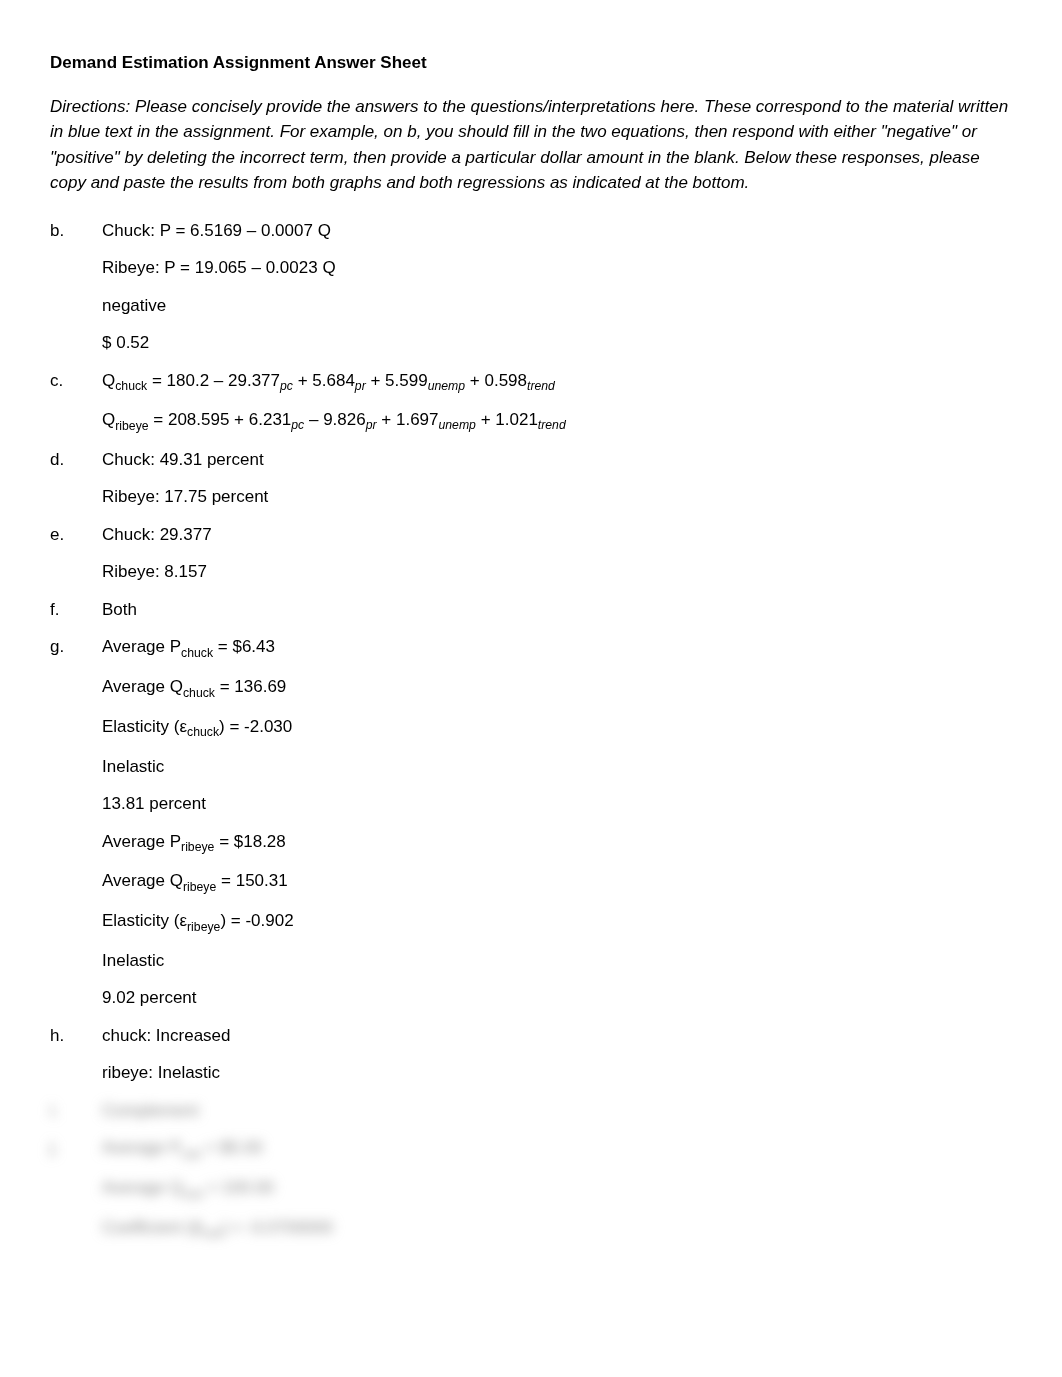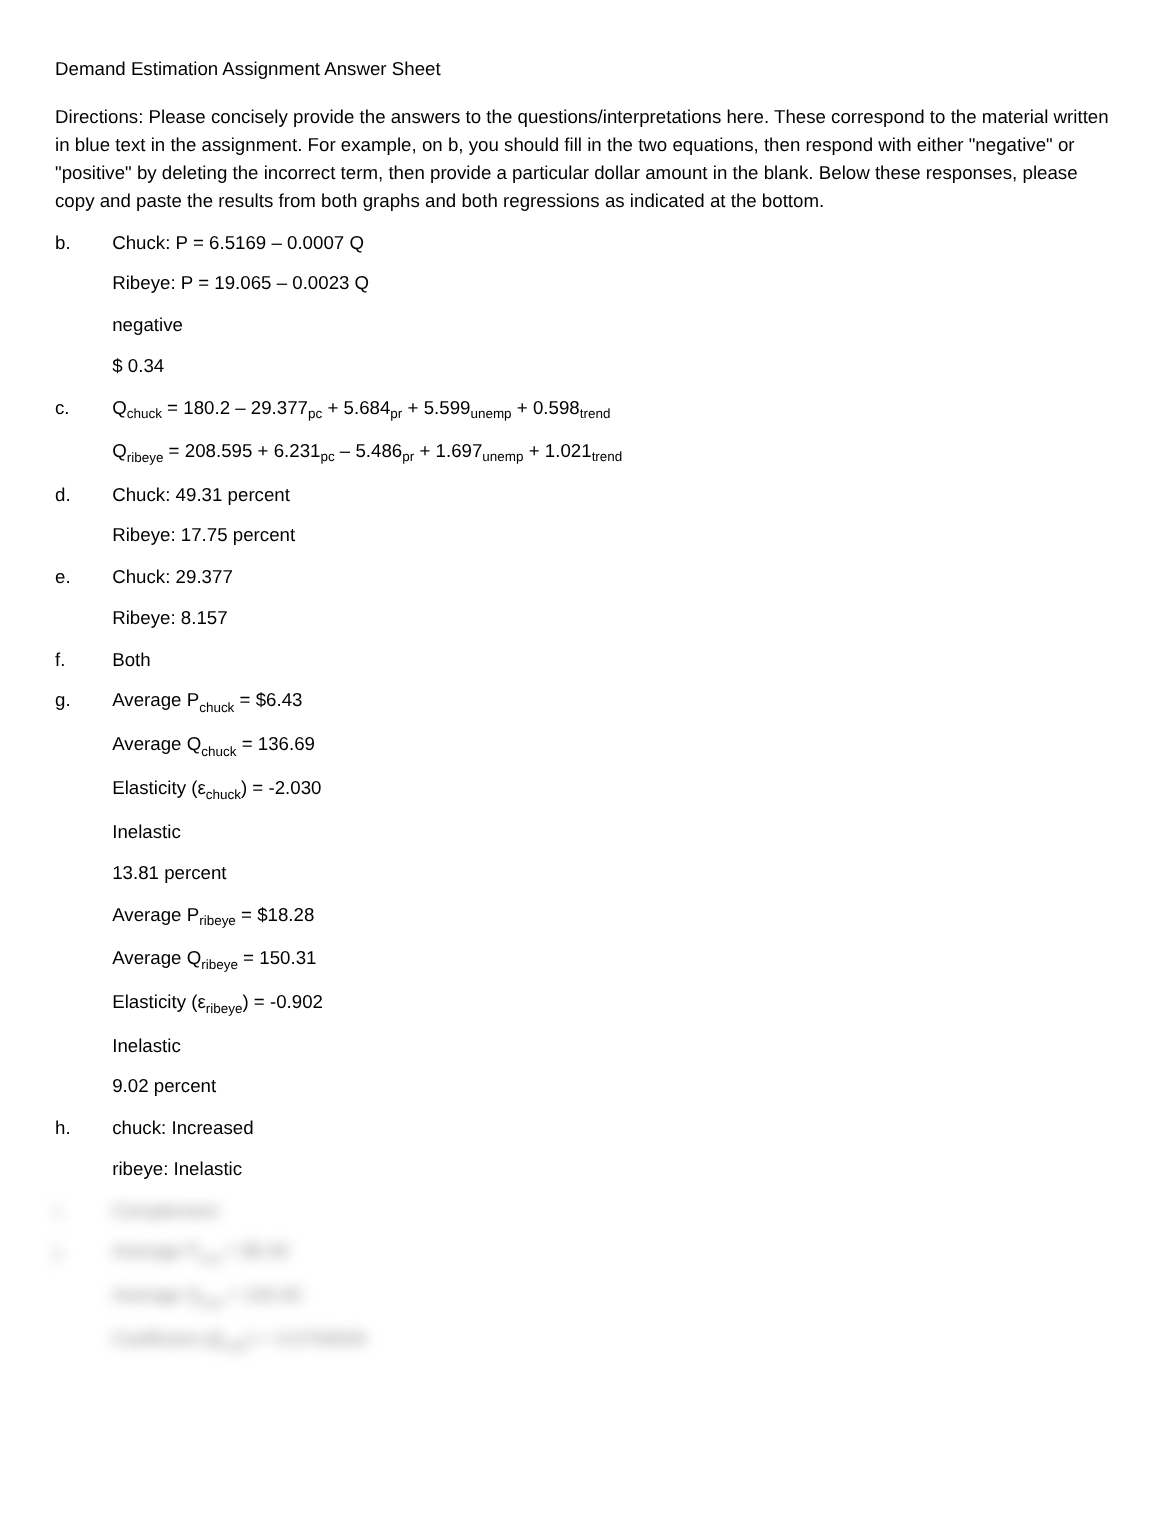--- a/index.html
+++ b/index.html
@@ -10,45 +10,47 @@
     body {
       font-family: Arial, Helvetica, sans-serif;
       font-size: 17px;
       line-height: 1.5;
       color: #000;
       background: #fff;
       width: 1062px;
       padding: 50px 50px 30px 50px;
     }
     .title {
-      font-weight: normal;
+      font-weight: bold;
       margin-bottom: 18px;
     }
     .directions {
-      margin-bottom: 12px;
+      font-style: italic;
+      margin-bottom: 22px;
     }
     .row {
       display: flex;
       margin-bottom: 12px;
     }
     .label {
       width: 52px;
       flex-shrink: 0;
     }
     .content {
       flex: 1;
     }
     .sub {
       font-size: 0.72em;
       vertical-align: sub;
       margin-top: 46px;
     }
     .subit {
       font-size: 0.72em;
       vertical-align: sub;
+      font-style: italic;
     }
     .blurred {
       filter: blur(6px);
       color: #888;
       user-select: none;
     }
   </style>
 </head>
 <body>
 
@@ -63,33 +65,33 @@
 <div class="row">
   <div class="label"></div>
   <div class="content">Ribeye: P = 19.065 – 0.0023 Q</div>
 </div>
 <div class="row">
   <div class="label"></div>
   <div class="content">negative</div>
 </div>
 <div class="row">
   <div class="label"></div>
-  <div class="content">$ 0.34</div>
+  <div class="content">$ 0.52</div>
 </div>
 
 <div class="row">
   <div class="label">c.</div>
   <div class="content">
     <span>Q</span><span class="sub">chuck</span><span> = 180.2 – 29.377</span><span class="subit">pc</span><span> + 5.684</span><span class="subit">pr</span><span> + 5.599</span><span class="subit">unemp</span><span> + 0.598</span><span class="subit">trend</span>
   </div>
 </div>
 <div class="row">
   <div class="label"></div>
   <div class="content">
-    <span>Q</span><span class="sub">ribeye</span><span> = 208.595 + 6.231</span><span class="subit">pc</span><span> – 5.486</span><span class="subit">pr</span><span> + 1.697</span><span class="subit">unemp</span><span> + 1.021</span><span class="subit">trend</span>
+    <span>Q</span><span class="sub">ribeye</span><span> = 208.595 + 6.231</span><span class="subit">pc</span><span> – 9.826</span><span class="subit">pr</span><span> + 1.697</span><span class="subit">unemp</span><span> + 1.021</span><span class="subit">trend</span>
   </div>
 </div>
 
 <div class="row">
   <div class="label">d.</div>
   <div class="content">Chuck: 49.31 percent</div>
 </div>
 <div class="row">
   <div class="label"></div>
   <div class="content">Ribeye: 17.75 percent</div>

